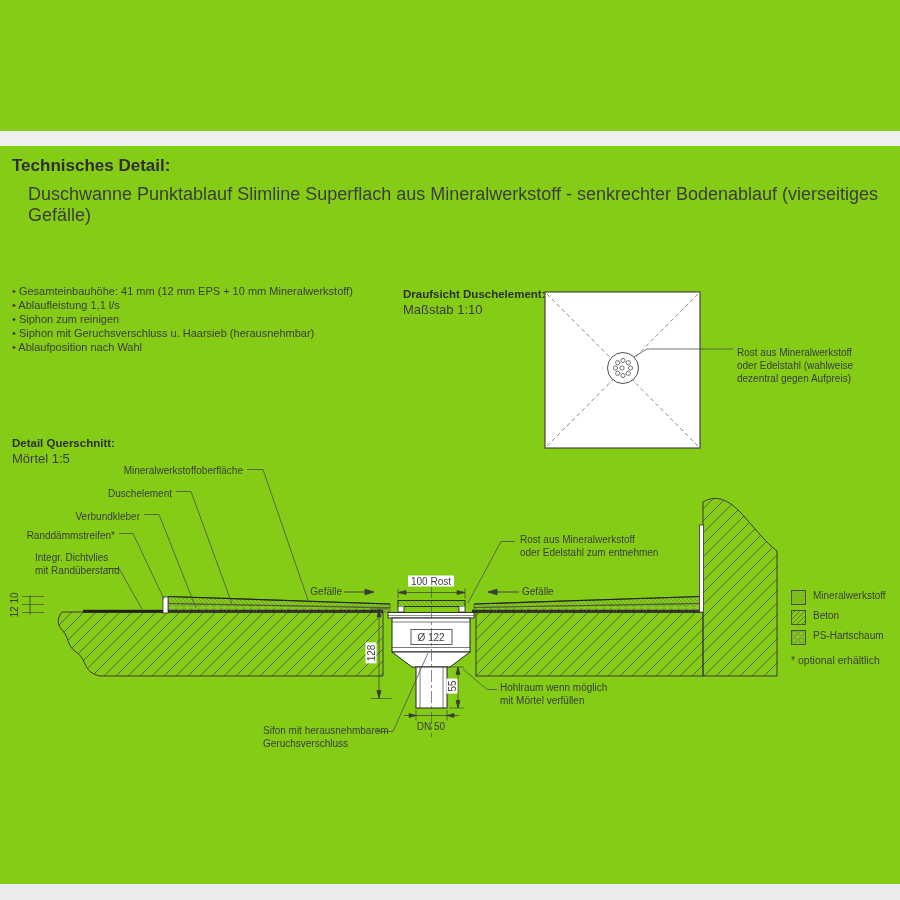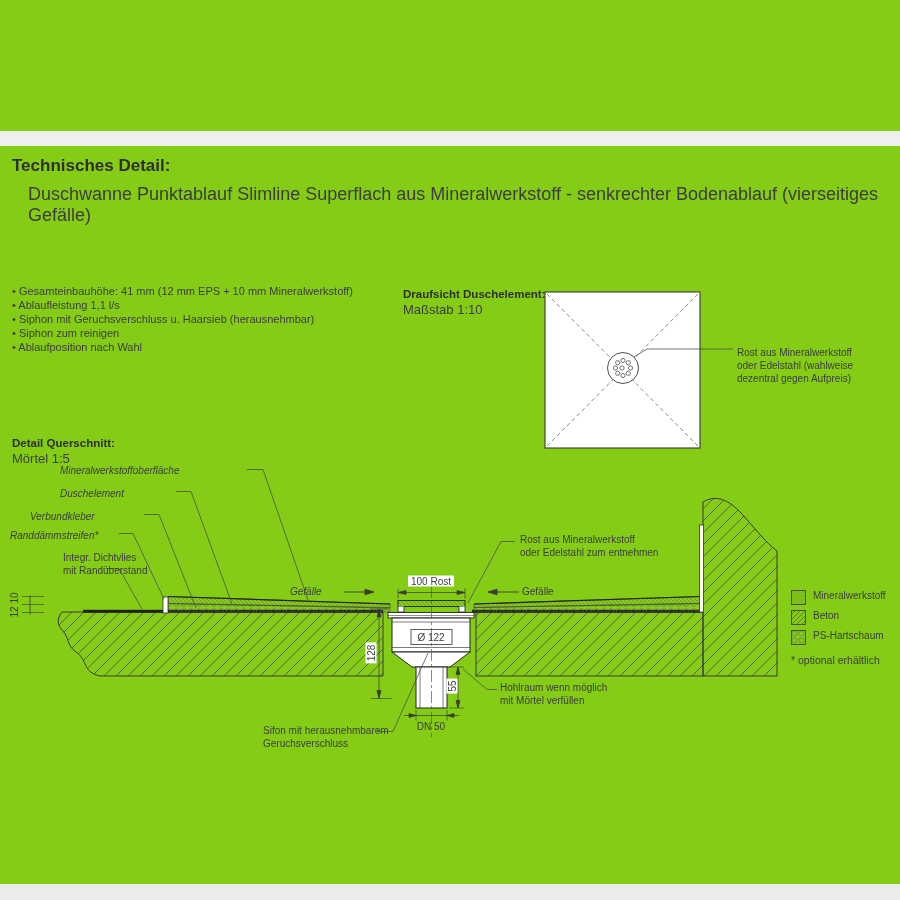--- a/index.html
+++ b/index.html
@@ -9,21 +9,21 @@
   .band.top{top:131px;height:15px;background:#edf0ed;}
   .band.bottom{top:884px;height:16px;background:#e9ece9;}
   .h1{position:absolute;left:12px;top:156px;font-size:17px;font-weight:bold;color:#2f2f2f;}
   .sub{position:absolute;left:28px;top:184px;font-size:18px;color:#3d3d3d;}
   .features{position:absolute;left:12px;top:285px;margin:0;padding:0;list-style:none;}
   .features li{font-size:11px;line-height:13.9px;color:#3d3d3d;}
   .features li:before{content:"• ";}
   .bheading{position:absolute;font-size:11.5px;font-weight:bold;color:#2f2f2f;}
   .bscale{position:absolute;font-size:13px;color:#3d3d3d;}
   .lbl{position:absolute;font-size:10px;line-height:13px;color:#3d3d3d;white-space:nowrap;}
-  .lbl.r{font-style:italic;}
+  .lbl.r{text-align:right;}
   .dim{position:absolute;font-size:10px;color:#3d3d3d;white-space:nowrap;}
   .dim.c{transform:translate(-50%,-50%);background:#fff;padding:0 3px;}
   .dim.rot{transform:translate(-50%,-50%) rotate(-90deg);background:#fff;padding:0 2px;}
   .legend{position:absolute;left:791px;top:572px;width:110px;}
   .legend-row{display:flex;align-items:flex-start;margin-bottom:5px;}
   .legend-row svg{flex:0 0 15px;margin-right:7px;}
   .legend-row .ltxt{font-size:10px;line-height:11.5px;color:#3d3d3d;}
   .legend-foot{font-size:10.5px;color:#3d3d3d;margin-top:9px;}
   svg{position:absolute;left:0;}
   svg.inline{position:static;}
@@ -35,22 +35,22 @@
 
   <div class="band top"></div>
   <div class="band bottom"></div>
 
   <div class="h1">Technisches Detail:</div>
   <div class="sub">Duschwanne Punktablauf Slimline Superflach aus Mineralwerkstoff - senkrechter Bodenablauf (vierseitiges Gefälle)</div>
 
   <ul class="features">
     <li>Gesamteinbauhöhe: 41 mm (12 mm EPS + 10 mm Mineralwerkstoff)</li>
     <li>Ablaufleistung 1,1 l/s</li>
+    <li>Siphon zum reinigen</li>
     <li>Siphon mit Geruchsverschluss u. Haarsieb (herausnehmbar)</li>
-    <li>Siphon zum reinigen</li>
     <li>Ablaufposition nach Wahl</li>
   </ul>
 
   <div class="bheading" style="left:403px;top:288px;">Draufsicht Duschelement:</div>
   <div class="bscale" style="left:403px;top:302px;">Maßstab 1:10</div>
 
   <svg style="top:285px;" width="900" height="172" viewBox="0 285 900 172">
     <g stroke="#3a3a3a" fill="none">
       <rect x="545" y="292" width="155" height="156" fill="#ffffff" stroke-width="1.1"></rect>
       <g stroke-width="0.7" stroke="#555" stroke-dasharray="4 3">
@@ -205,21 +205,21 @@
       <path d="M515,541.5 L501,541.5 L468,603"></path>
       <path d="M497,689.5 L487,689.5 L463,669"></path>
       <path d="M377,731.5 L393,731.5 L428,653"></path>
     </g>
   </svg>
 
   <div class="lbl r" style="left:60px;top:464px;width:183px;">Mineralwerkstoffoberfläche</div>
   <div class="lbl r" style="left:60px;top:487px;width:112px;">Duschelement</div>
   <div class="lbl r" style="left:30px;top:510px;width:110px;">Verbundkleber</div>
   <div class="lbl r" style="left:10px;top:529px;width:105px;">Randdämmstreifen*</div>
-  <div class="lbl" style="left:35px;top:551px;margin-left:28px;">
+  <div class="lbl" style="left:35px;top:551px;">
     <span style="display:block">Integr. Dichtvlies</span>
     <span style="display:block">mit Randüberstand</span>
   </div>
   <div class="lbl" style="left:520px;top:533px;">
     <span style="display:block">Rost aus Mineralwerkstoff</span>
     <span style="display:block">oder Edelstahl zum entnehmen</span>
   </div>
   <div class="lbl" style="left:500px;top:681px;">
     <span style="display:block">Hohlraum wenn möglich</span>
     <span style="display:block">mit Mörtel verfüllen</span>

